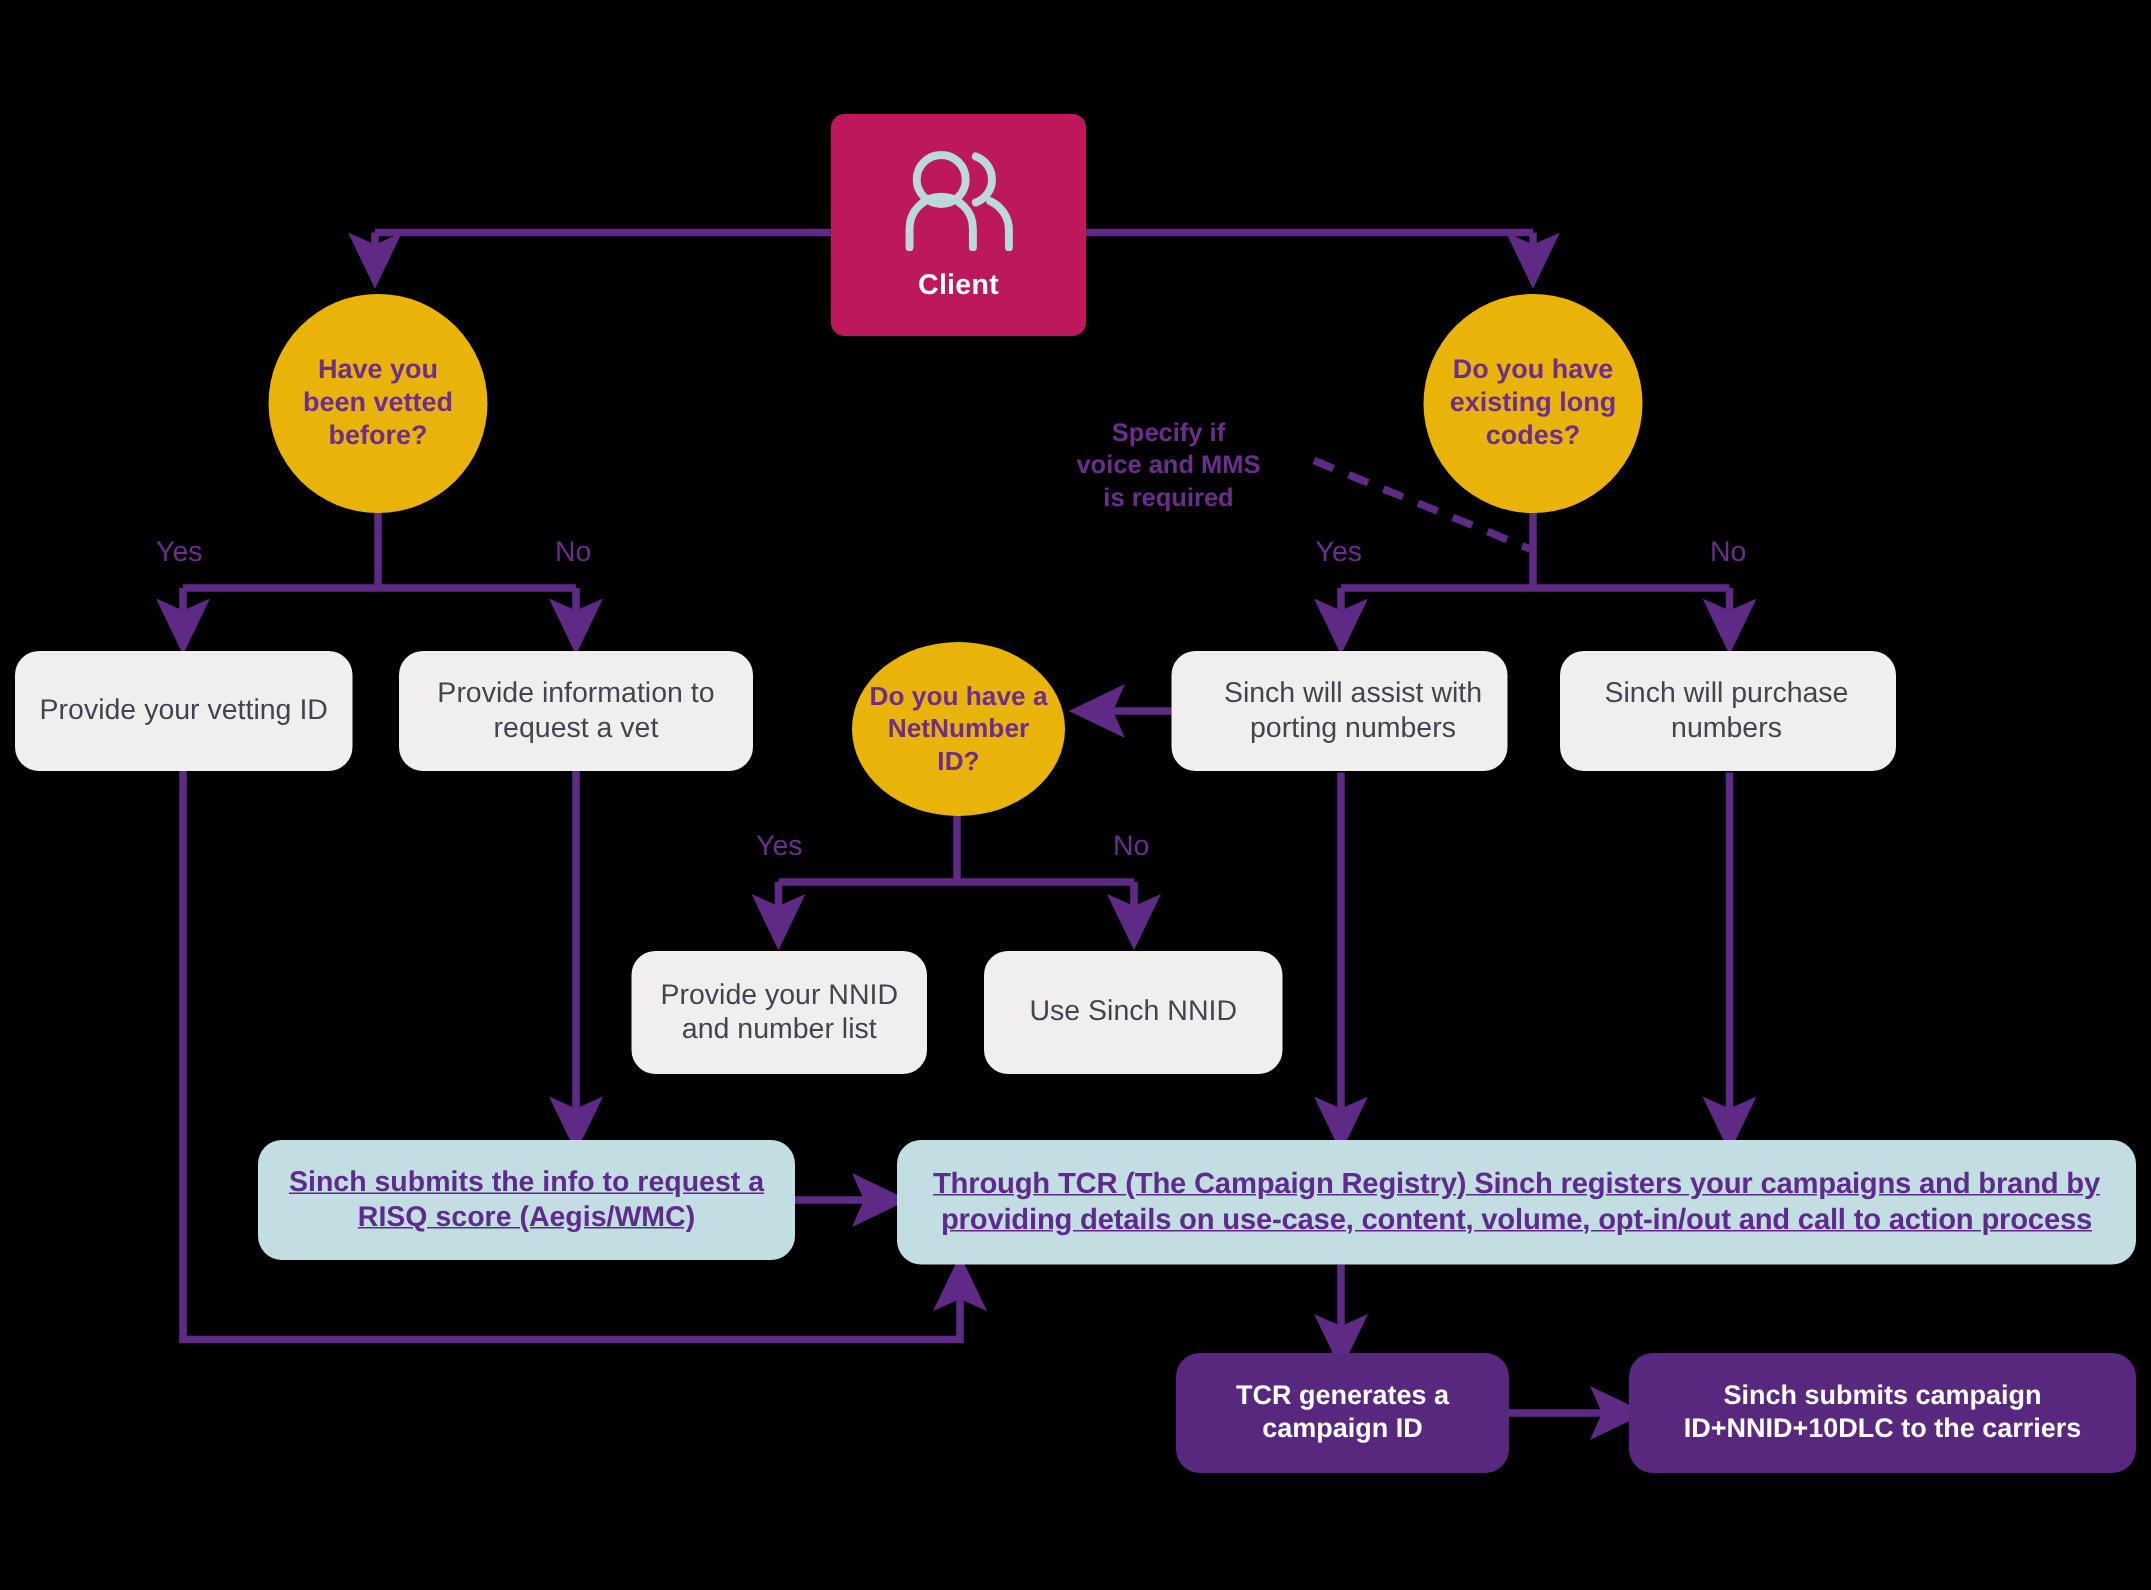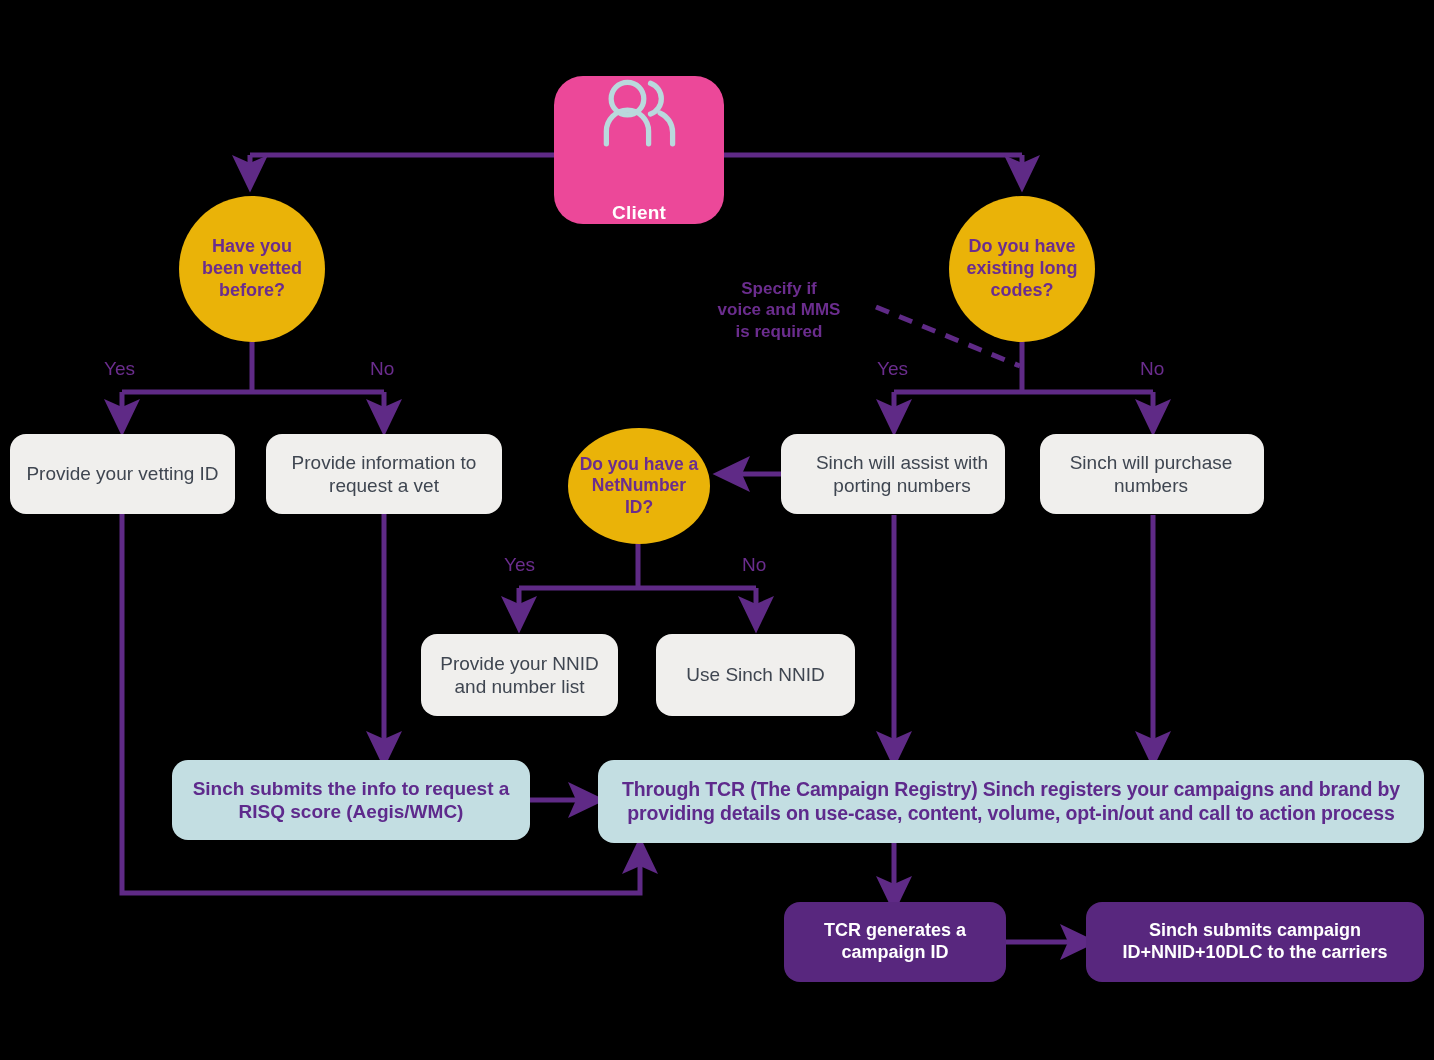--- a/index.html
+++ b/index.html
@@ -24,25 +24,24 @@
   .node {
     position: absolute;
     display: flex;
     align-items: center;
     justify-content: center;
     text-align: center;
     line-height: 1.22;
   }
   
   .client-box {
-    background: #ec4899;
-    border-radius: 29px;
+    background: #be185d;
+    border-radius: 9px;
     flex-direction: column;
     color: #ffffff;
-    justify-content: space-between;
   }
   .client-label {
     font-size: 19px;
     font-weight: bold;
     color: #ffffff;
     margin-top: 6px;
     letter-spacing: .2px;
   }
   .client-icon { width: 96px; height: 76px; display:block; }
   
@@ -63,20 +62,21 @@
     font-weight: 500;
     padding: 0 14px;
   }
   
   .blue-box {
     background: #c3dee2;
     border-radius: 16px;
     color: #5e2a8c;
     font-weight: bold;
     padding: 0 18px;
+    text-decoration: underline;
   }
   .blue-box.small { font-size: 19px; }
   .blue-box.wide  { font-size: 19.5px; letter-spacing: -0.15px; }
   
   .purple-box {
     background: #58277e;
     border-radius: 16px;
     color: #ffffff;
     font-weight: bold;
     font-size: 18px;

